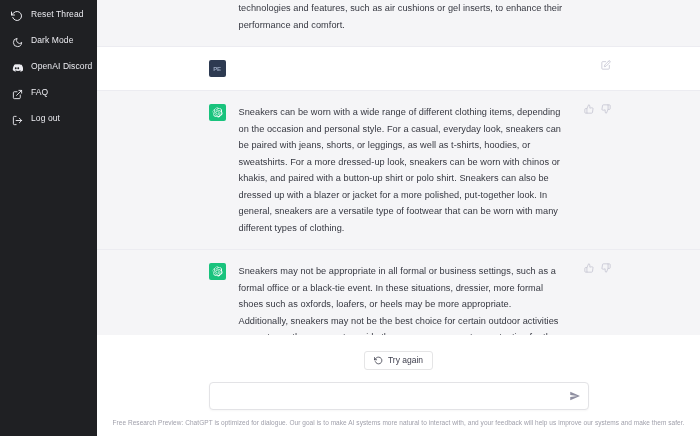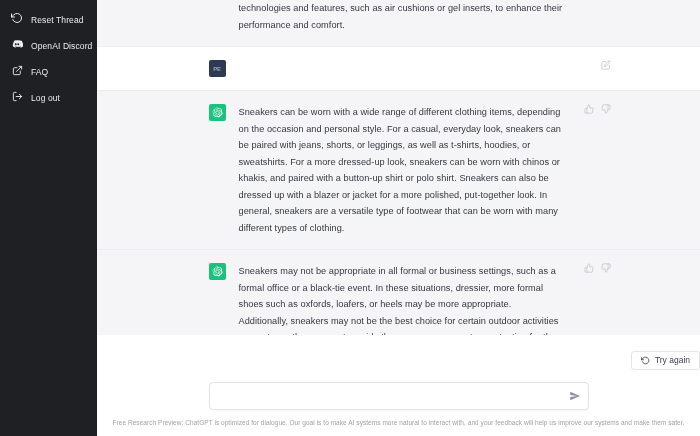--- a/index.html
+++ b/index.html
@@ -25,21 +25,21 @@
     flex: 0 0 97px;
     background: #1f2023;
     padding-top: 4px;
     display: flex;
     flex-direction: column;
     align-items: stretch;
   }
 
   .side-item {
     display: flex;
-    align-items: flex-end;
+    align-items: flex-start;
     gap: 8px;
     padding: 6px 0 6px 11px;
     height: 26px;
     color: #e6e7e8;
     cursor: pointer;
     white-space: nowrap;
   }
 
   .side-icon {
     width: 12px;
@@ -156,21 +156,21 @@
   
   #composer-area {
     flex: 0 0 auto;
     background: #ffffff;
     padding-top: 16px;
     padding-bottom: 8px;
   }
 
   #try-again-wrap {
     display: flex;
-    justify-content: flex-end;
+    justify-content: center;
     margin-bottom: 12px;
   }
 
   #try-again {
     display: inline-flex;
     align-items: center;
     gap: 5px;
     background: #ffffff;
     border: 1px solid #e5e5e6;
     border-radius: 3px;
@@ -239,20 +239,28 @@
   <div class="side-item">
     <span class="side-icon">
       <svg viewBox="0 0 24 24" width="12" height="12" fill="none" stroke="currentColor" stroke-width="2" stroke-linecap="round" stroke-linejoin="round">
         <polyline points="1 4 1 10 7 10"></polyline>
         <path d="M3.51 15a9 9 0 1 0 2.13-9.36L1 10"></path>
       </svg>
     </span>
     <span class="side-label">Reset Thread</span>
   </div>
 
+  <div class="side-item">
+    <span class="side-icon">
+      <svg viewBox="0 0 24 24" width="11" height="11" fill="none" stroke="currentColor" stroke-width="2" stroke-linecap="round" stroke-linejoin="round">
+        <path d="M21 12.79A9 9 0 1 1 11.21 3 7 7 0 0 0 21 12.79z"></path>
+      </svg>
+    </span>
+    <span class="side-label">Dark Mode</span>
+  </div>
 
   <div class="side-item">
     <span class="side-icon">
       <svg viewBox="0 0 24 24" width="12" height="12" fill="currentColor">
         <path d="M19.3 5.3A16.6 16.6 0 0 0 15.2 4l-.2.4a15.3 15.3 0 0 1 3.6 1.3 13 13 0 0 0-11.2 0 15.4 15.4 0 0 1 3.6-1.3L10.8 4a16.6 16.6 0 0 0-4.1 1.3C4.1 9.2 3.4 13 3.7 16.7a16.7 16.7 0 0 0 5.1 2.6l1-1.7a10.8 10.8 0 0 1-1.7-.8l.4-.3a11.9 11.9 0 0 0 11 0l.4.3a10.9 10.9 0 0 1-1.7.8l1 1.7a16.6 16.6 0 0 0 5.1-2.6c.4-4.3-.7-8.1-3-11.4zM9.5 14.4c-1 0-1.8-.9-1.8-2s.8-2 1.8-2 1.8.9 1.8 2-.8 2-1.8 2zm5 0c-1 0-1.8-.9-1.8-2s.8-2 1.8-2 1.8.9 1.8 2-.8 2-1.8 2z"></path>
       </svg>
     </span>
     <span class="side-label">OpenAI Discord</span>
   </div>
 

